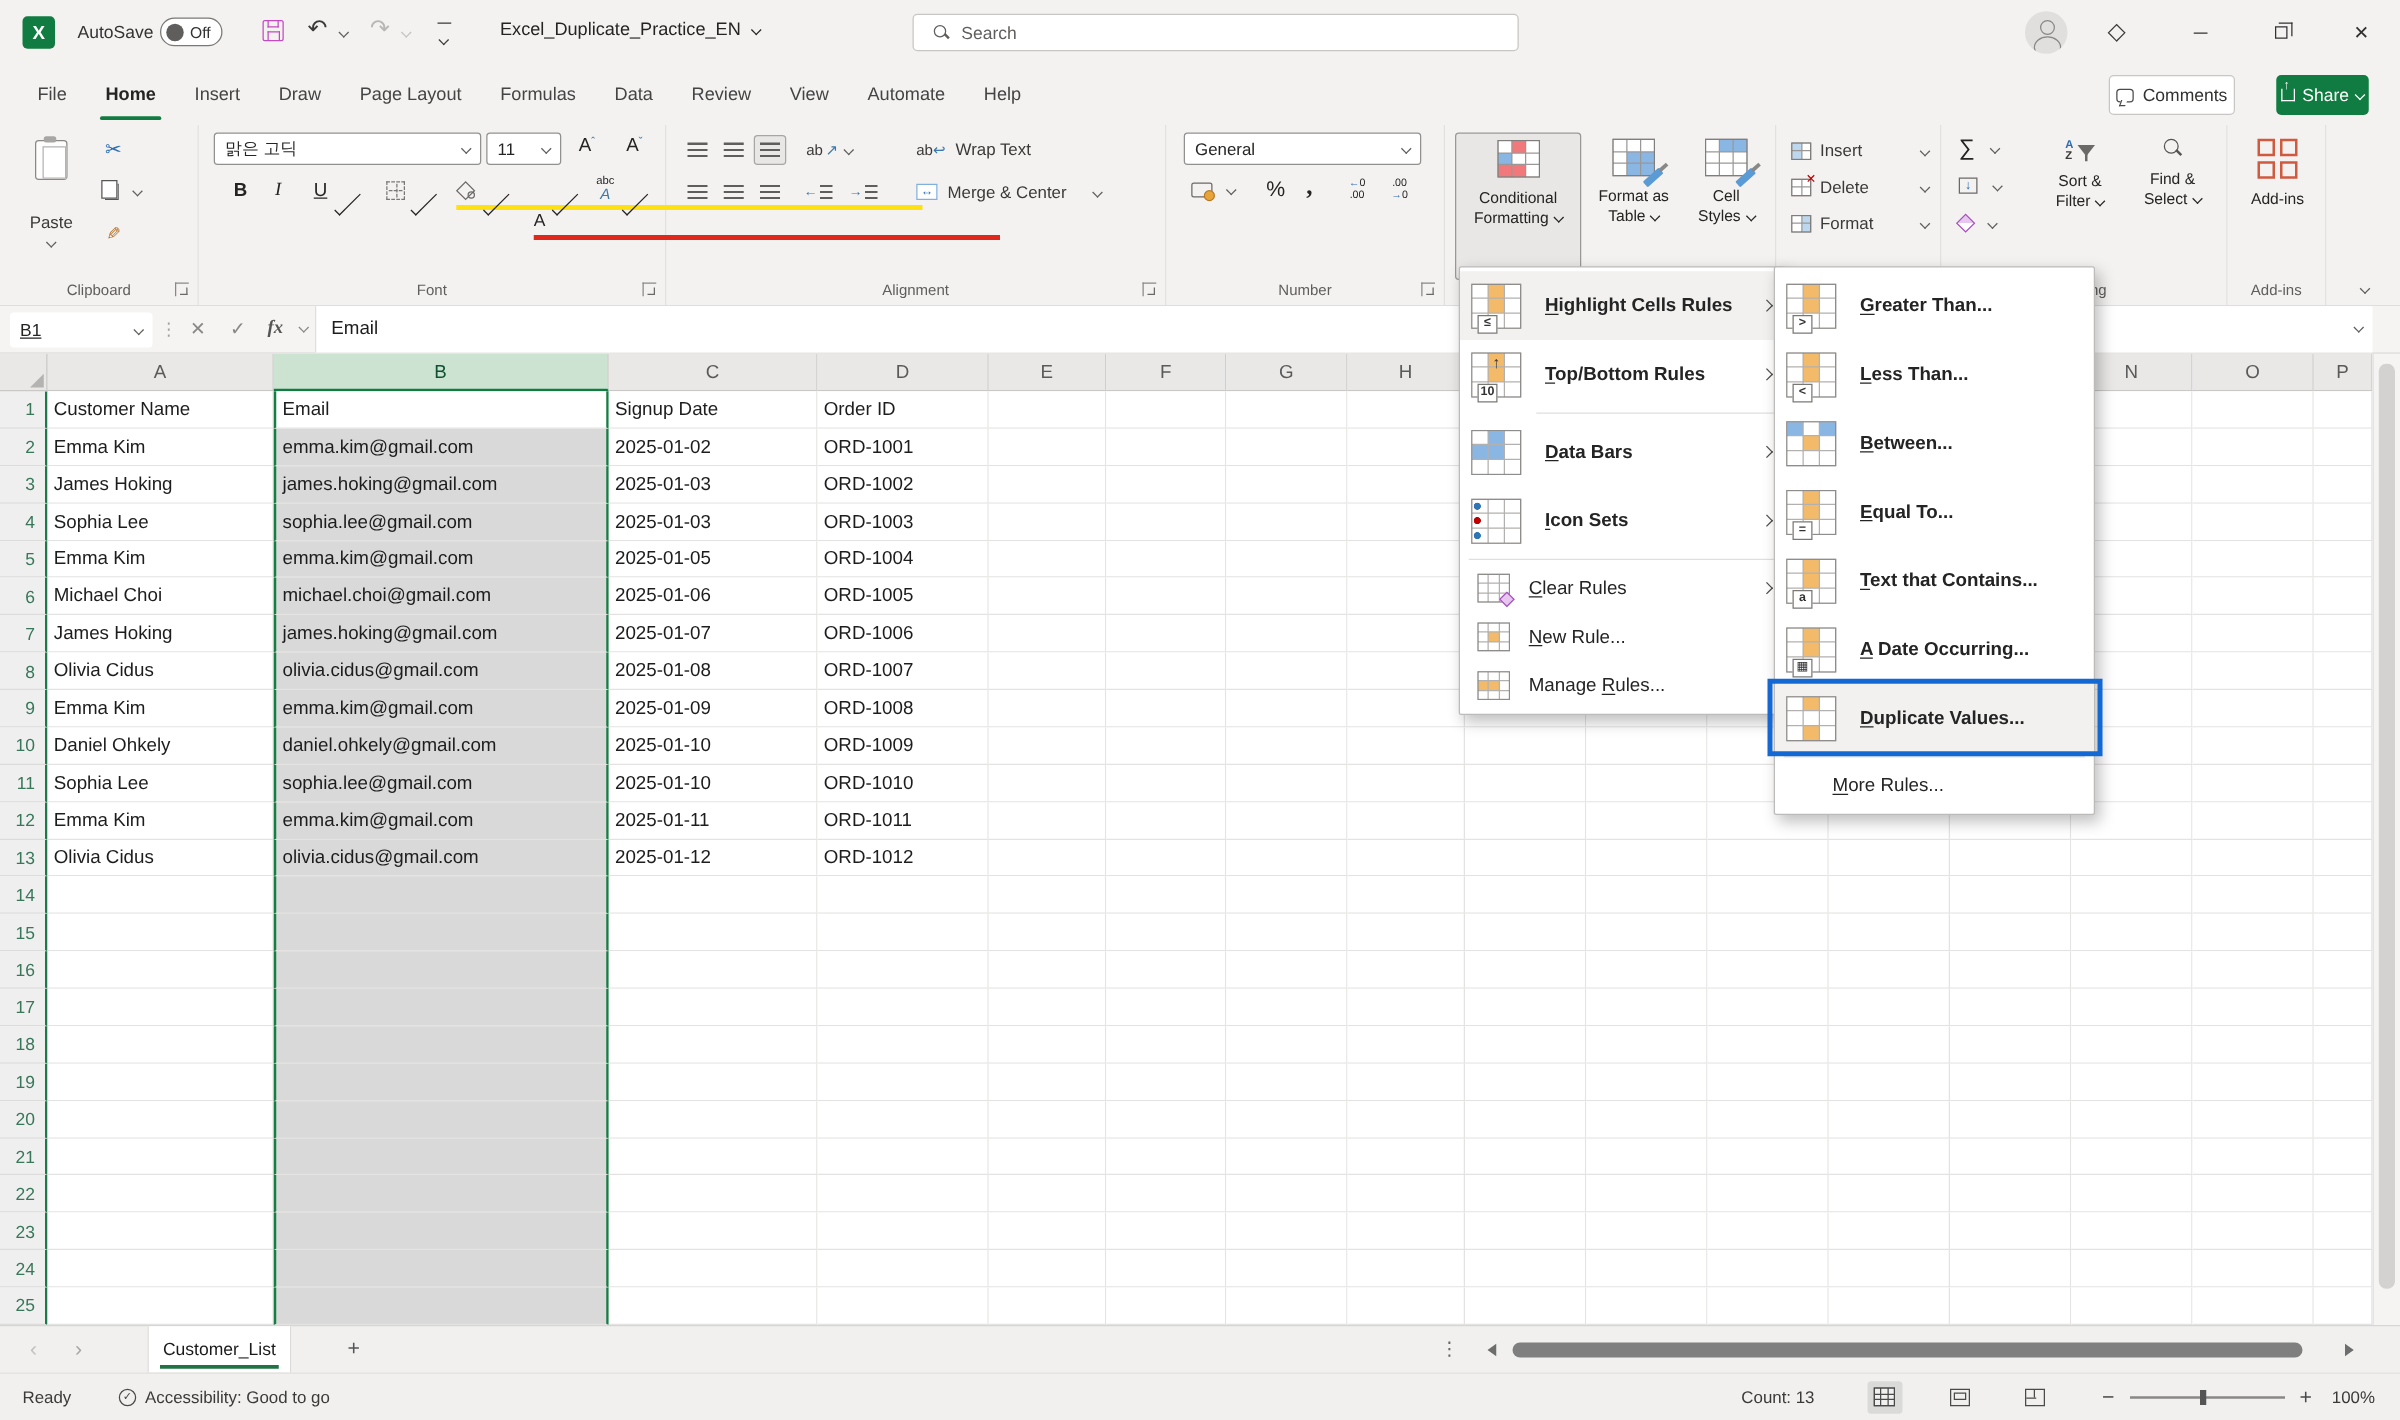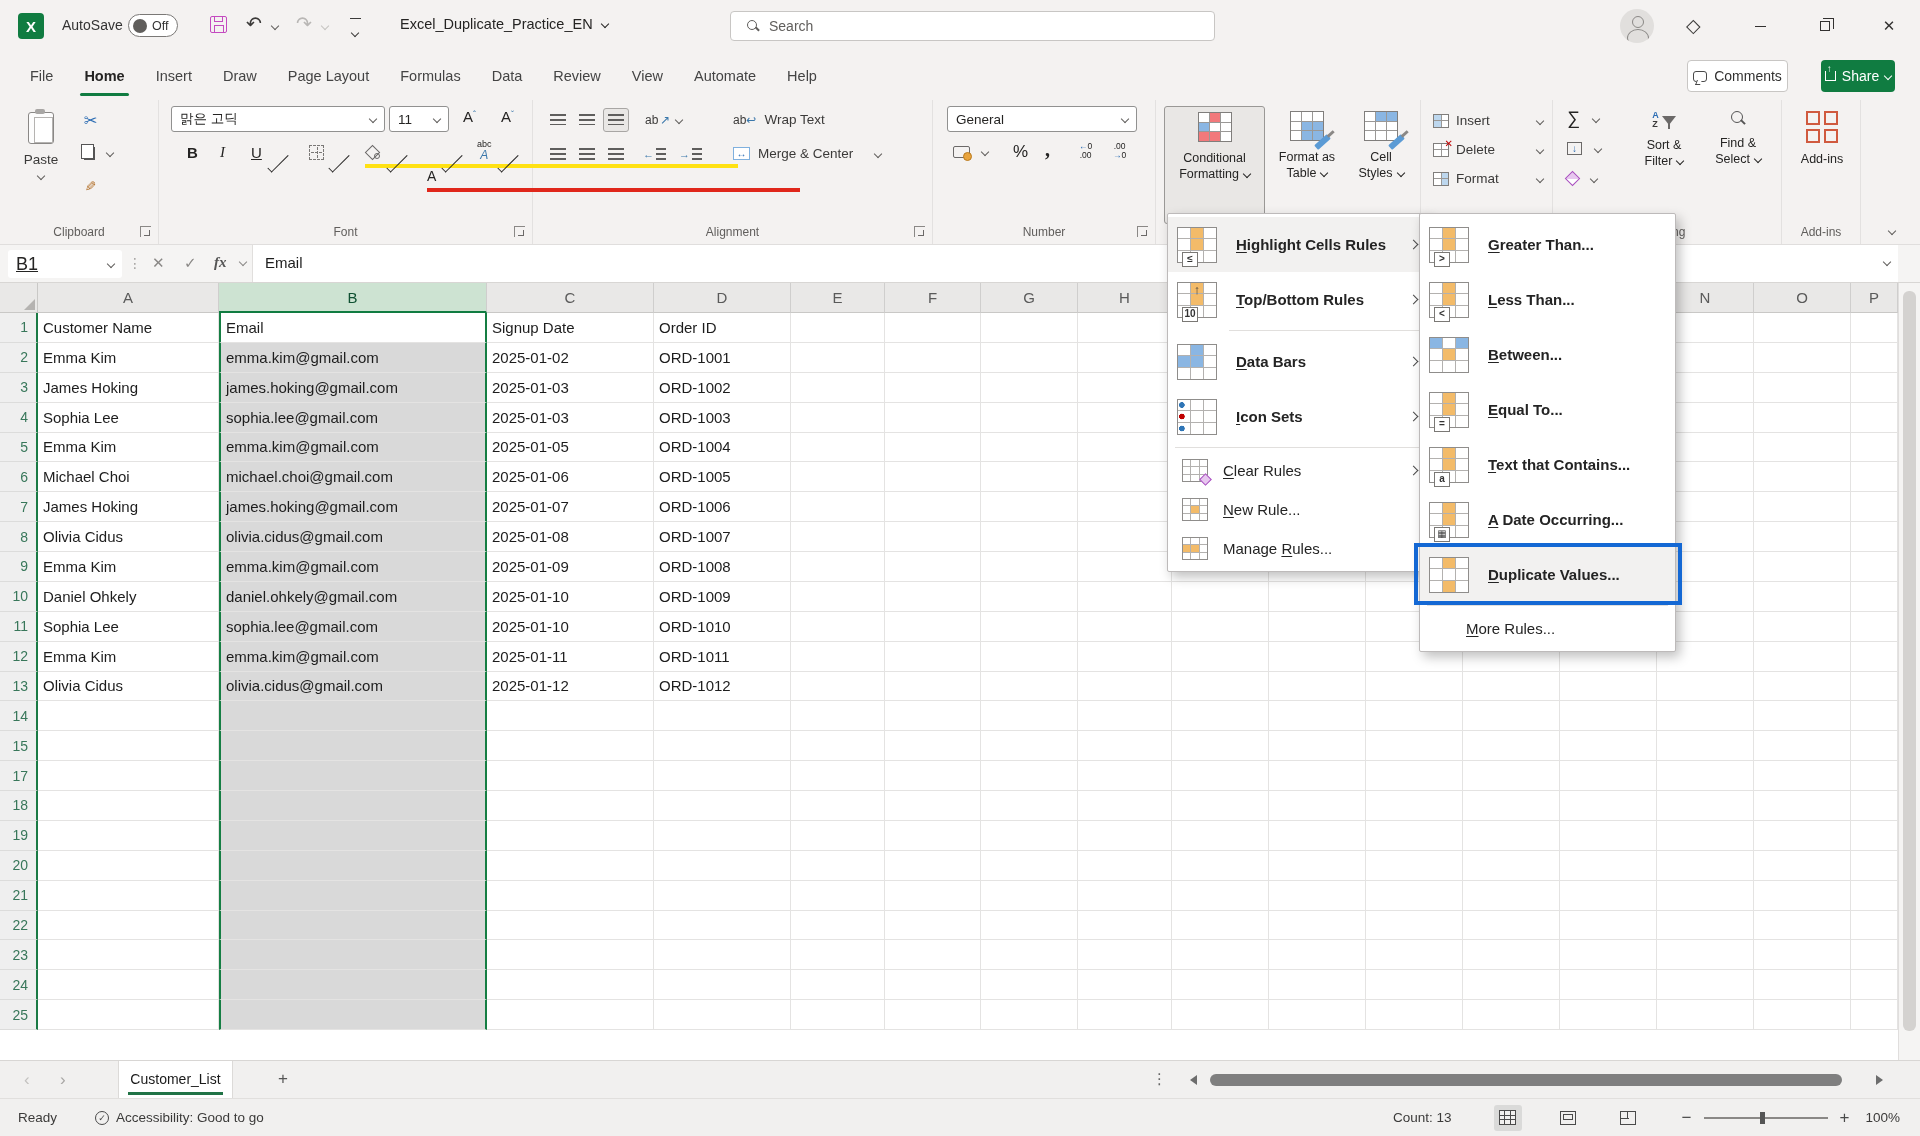--- a/index.html
+++ b/index.html
@@ -74,21 +74,21 @@
                border-right:1.5px solid #6b6968; border-bottom:1.5px solid #6b6968; }
   .rlbl { font-size:13.5px; color:#3b3a39; }
   .mini-chev { color:#605e5c; margin-left:4px; }
 
   
   #g-clipboard { left:0; width:159px; }
   #paste-btn { position:absolute; left:10px; top:8px; width:62px; height:108px; display:flex; flex-direction:column; align-items:center; border-radius:3px; }
   .clip { position:relative; width:26px; height:32px; border:1.6px solid #8a8886; border-radius:3px; background:#fdfdfd; margin-top:4px; }
   .clip::before { content:""; position:absolute; left:6px; top:-4px; width:10px; height:5px; background:#a8a6a4; border-radius:2px; }
   .clip::after { content:""; position:absolute; left:5px; top:4px; width:17px; height:24px; border:1.2px solid #b5b3b1; background:#fff; }
-  #paste-btn .rlbl { margin-top:8px; }
+  #paste-btn .rlbl { margin-top:26px; }
   #paste-btn .chev { margin-top:6px; color:#605e5c; }
   .cc-col { position:absolute; left:84px; top:10px; display:flex; flex-direction:column; gap:13px; }
   .cc-item { display:flex; align-items:center; gap:8px; height:20px; }
   .scissors { font-size:16px; color:#2b6cb3; }
   .copy-ic { position:relative; width:11px; height:13px; border:1.3px solid #555; background:#fff; }
   .copy-ic::before { content:""; position:absolute; left:-4px; top:-4px; width:11px; height:13px; border:1.3px solid #555; background:#fff; }
   .painter { font-size:14px; color:#b3722d; transform:rotate(90deg); }
 
   
   #g-font { left:159px; width:374px; }
@@ -178,21 +178,21 @@
 
   
   #g-addins { left:1782px; width:79px; border-right:1px solid #e3e1e0; }
   .addins-ic { display:grid; grid-template-columns:1fr 1fr; grid-template-rows:1fr 1fr; gap:4px; width:32px; height:32px; }
   .addins-ic i { border:2px solid #d05a3f; }
   #ribbon-collapse { position:absolute; right:25px; bottom:10px; color:#605e5c; }
 
   
   #fbar { position:absolute; left:0; top:245px; width:1920px; height:38px; background:#f5f4f3; border-bottom:1px solid #d8d6d4; }
   #namebox { position:absolute; left:8px; top:5px; width:114px; height:28px; background:#fff; border-radius:3px;
-             display:flex; align-items:center; font-size:18px; color:#252423; padding:0 8px;text-decoration:underline; }
+             display:flex; align-items:center; font-size:14px; color:#252423; padding:0 8px;text-decoration:underline; }
   #namebox .chev { margin-left:auto; color:#605e5c; }
   #fbar .dots { position:absolute; left:128px; top:10px; color:#a5a3a1; font-size:14px; }
   .fbtnicon { position:absolute; top:9px; font-size:15px; color:#8a8886; }
   #fx { font-family:"Liberation Serif","DejaVu Serif",serif; font-style:italic; color:#555; font-weight:bold; }
   #fvalue-area { position:absolute; left:252px; top:0; width:1646px; height:37px; background:#fff; border-left:1px solid #e1dfdd; }
   #fvalue { position:absolute; left:12px; top:9px; font-size:15px; color:#1d1d1d; }
   #fbar-expand { position:absolute; right:8px; top:14px; color:#605e5c; }
 
   
   #grid { position:absolute; left:0; top:283px; width:1898px; height:777px; background:#fff; overflow:hidden; }
@@ -911,20 +911,39 @@
         <div class="cell" style="width: 97px;"></div>
         <div class="cell" style="width: 97px;"></div>
         <div class="cell" style="width: 97px;"></div>
         <div class="cell" style="width: 97px;"></div>
         <div class="cell" style="width: 97px;"></div>
         <div class="cell" style="width: 97px;"></div>
         <div class="cell" style="width: 97px;"></div>
         <div class="cell" style="width: 47px;"></div>
       </div>
       <div class="g-row">
+        <div class="rowhdr">16</div>
+        <div class="cell" style="width: 181px;"></div>
+        <div class="cell bsel" style="width: 268px;"></div>
+        <div class="cell" style="width: 167px;"></div>
+        <div class="cell" style="width: 137px;"></div>
+        <div class="cell" style="width: 94px;"></div>
+        <div class="cell" style="width: 96px;"></div>
+        <div class="cell" style="width: 97px;"></div>
+        <div class="cell" style="width: 94px;"></div>
+        <div class="cell" style="width: 97px;"></div>
+        <div class="cell" style="width: 97px;"></div>
+        <div class="cell" style="width: 97px;"></div>
+        <div class="cell" style="width: 97px;"></div>
+        <div class="cell" style="width: 97px;"></div>
+        <div class="cell" style="width: 97px;"></div>
+        <div class="cell" style="width: 97px;"></div>
+        <div class="cell" style="width: 47px;"></div>
+      </div>
+      <div class="g-row">
         <div class="rowhdr">17</div>
         <div class="cell" style="width: 181px;"></div>
         <div class="cell bsel" style="width: 268px;"></div>
         <div class="cell" style="width: 167px;"></div>
         <div class="cell" style="width: 137px;"></div>
         <div class="cell" style="width: 94px;"></div>
         <div class="cell" style="width: 96px;"></div>
         <div class="cell" style="width: 97px;"></div>
         <div class="cell" style="width: 94px;"></div>
         <div class="cell" style="width: 97px;"></div>

